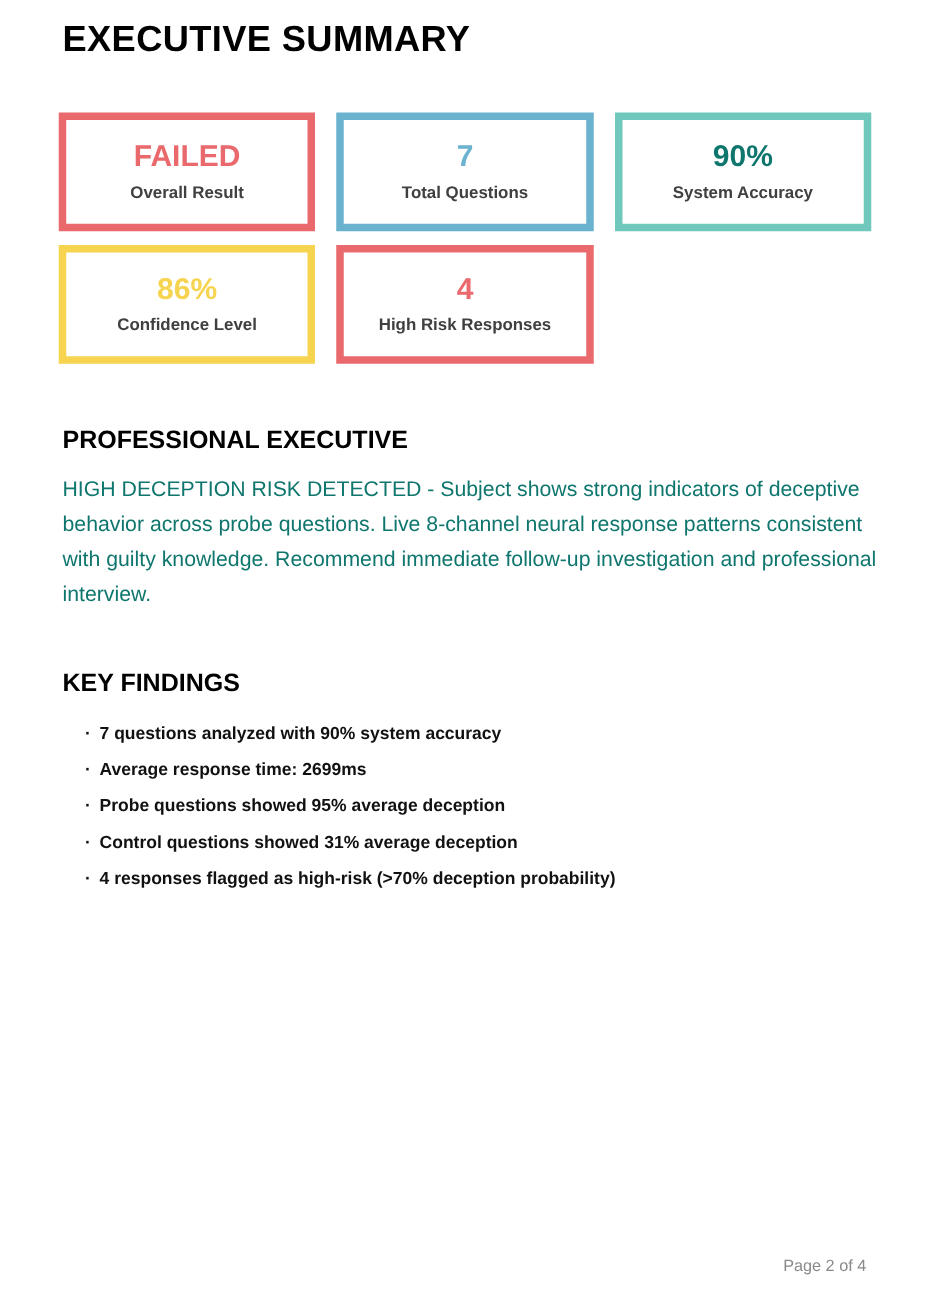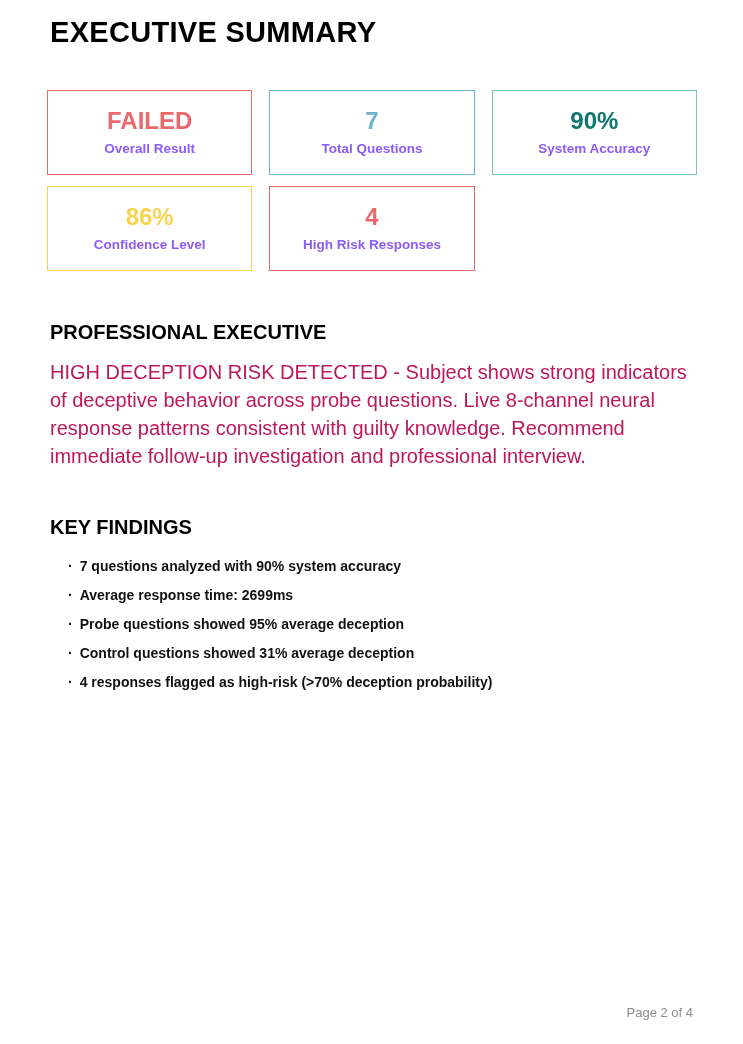--- a/index.html
+++ b/index.html
@@ -23,55 +23,55 @@
   }
   .cards {
     display: grid;
     grid-template-columns: repeat(3, 1fr);
     column-gap: 17px;
     row-gap: 11px;
     margin: 41px 46px 0 47px;
   }
   .card {
     height: 83px;
-    border: 1px solid #3b82f6; 
+    border: 6px solid #3b82f6; 
     background: #ffffff;
     display: flex;
     flex-direction: column;
     align-items: center;
     justify-content: center;
     gap: 9px;
     text-align: center;
   }
   .card-value {
     font-size: 24px;
     font-weight: bold;
     line-height: 1;
   }
   .card-label {
     font-size: 13.5px;
     font-weight: bold;
-    color: #8b5cf6;
+    color: #404040;
     line-height: 1;
   }
   .section-heading {
     margin: 0 50px;
     font-size: 20px;
     font-weight: bold;
     color: #000000;
   }
   .section-heading.assessment { margin-top: 50px; }
   .section-heading.findings { margin-top: 46px; }
   .assessment-body {
     margin: 14px 40px 0 50px;
     max-width: 652px;
-    font-size: 20px;
+    font-size: 17px;
     font-weight: normal;
     line-height: 28px;
-    color: #be185d;
+    color: #0f766e;
   }
   .findings-list {
     list-style: none;
     margin: 19px 0 0 0;
     padding: 0 0 0 68px;
   }
   .findings-list li {
     font-size: 14px;
     font-weight: bold;
     line-height: 16px;

